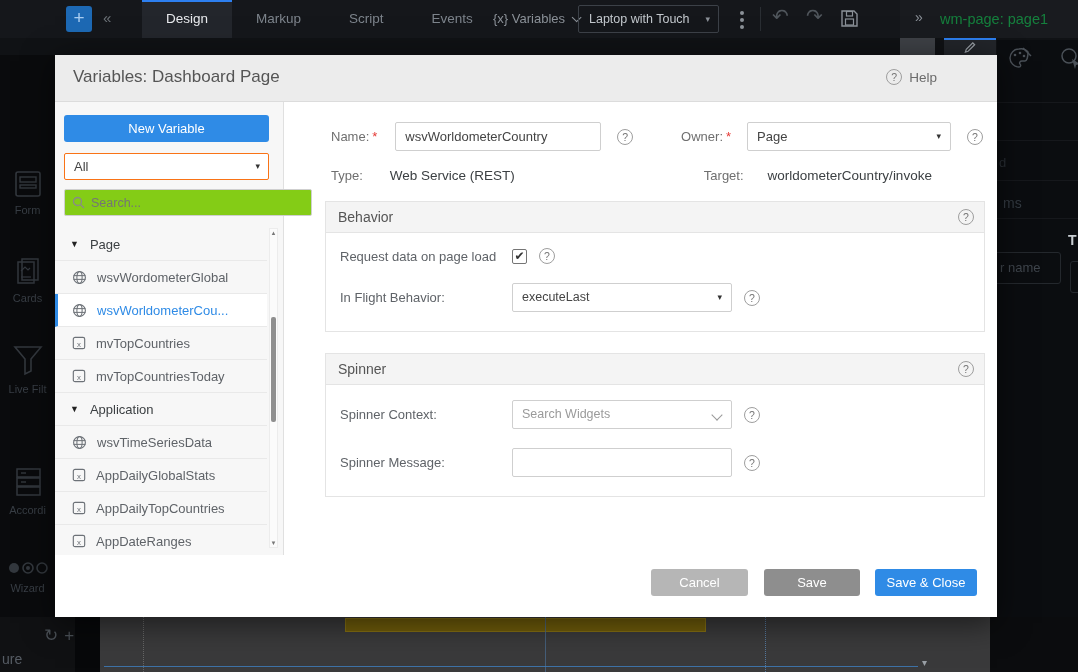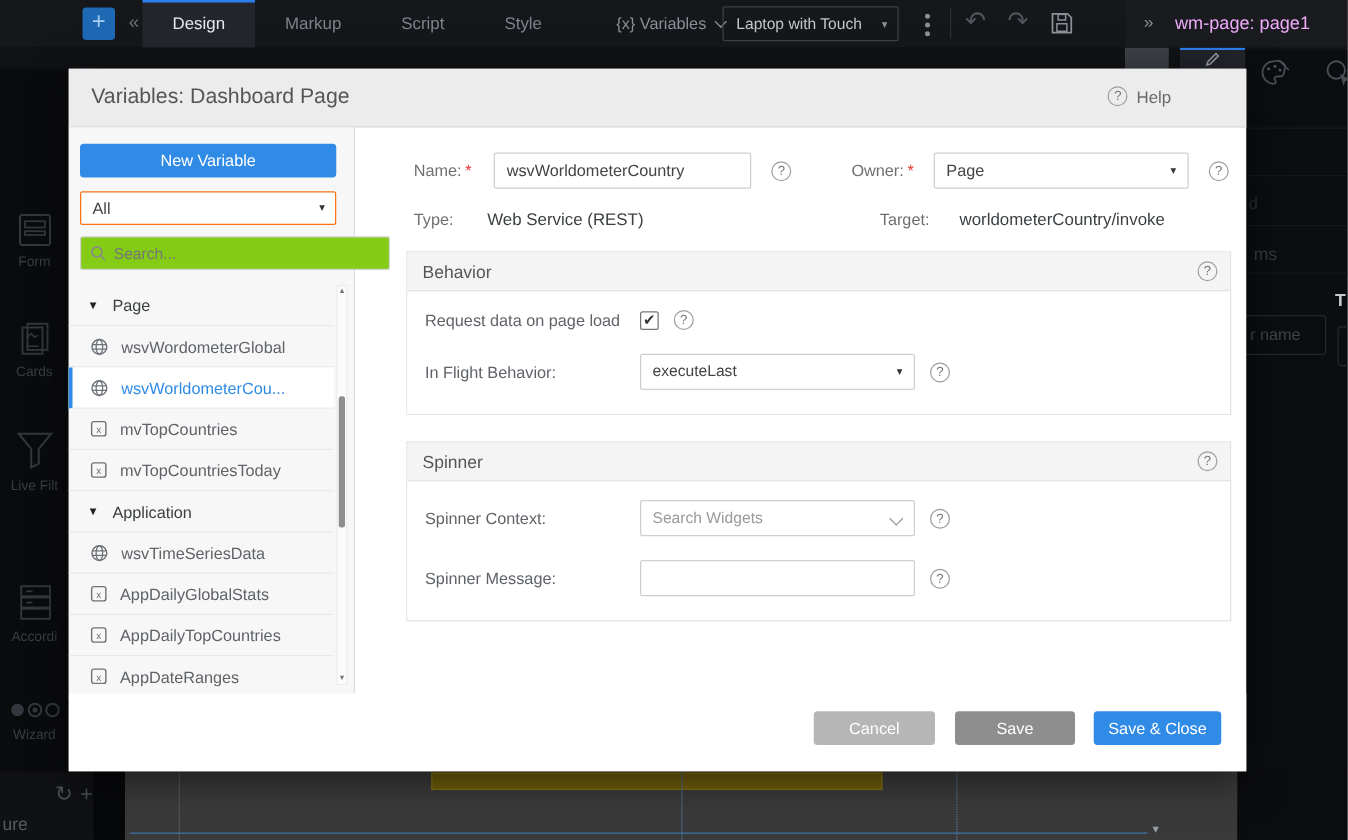--- a/index.html
+++ b/index.html
@@ -4,36 +4,36 @@
 <style>
   * { margin:0; padding:0; box-sizing:border-box; }
   html,body { width:1078px; height:672px; }
   body { font-family:"Liberation Sans", sans-serif; background:#0a0b0d; overflow:hidden; }
   #stage { position:relative; width:1078px; height:672px; background:#0a0b0d; }
 
   
   .topbar { position:absolute; left:0; top:0; width:1078px; height:38px; background:#15171b; z-index:5; }
   .plus-btn { position:absolute; left:66px; top:6px; width:26px; height:26px; background:#1d69b4; border-radius:3px; color:#a9cdf2; font-size:19px; line-height:24px; text-align:center; }
   .collapse-caret { position:absolute; left:103px; top:9px; color:#6d7379; font-size:15px; }
-  .top-tabs { position:absolute; left:114px; top:0; height:38px; display:flex; }
+  .top-tabs { position:absolute; left:142px; top:0; height:38px; display:flex; }
   .top-tab { padding:0 24px; line-height:38px; font-size:13.5px; color:#7d848c; }
   .top-tab.active { background:#23262c; border-top:2px solid #2d7ff0; line-height:34px; color:#e8eaed; }
   .vars-trigger { position:absolute; left:493px; top:0; line-height:38px; font-size:13px; color:#8b9198; }
   .vars-trigger .chev { display:inline-block; width:7px; height:7px; border-right:1.5px solid #8b9198; border-bottom:1.5px solid #8b9198; transform:rotate(45deg) translateY(-3px); margin-left:6px; }
   .device-select { position:absolute; left:578px; top:5px; width:141px; height:28px; border:1px solid #3c4148; border-radius:2px; color:#c3c8cd; font-size:12.5px; line-height:26px; padding:0 10px; }
   .device-select .tri { position:absolute; right:8px; top:0; color:#8b9198; font-size:9px; }
   .kebab { position:absolute; left:737px; top:8px; color:#8b9198; font-size:15px; letter-spacing:0; line-height:7px; text-align:center; width:10px; }
   .kebab span{ display:block; width:4px; height:4px; background:#8b9198; border-radius:50%; margin:3px auto; }
   .tb-divider { position:absolute; left:760px; top:7px; width:1px; height:24px; background:#2a2e33; }
   .undo-ic,.redo-ic { position:absolute; top:4px; font-size:20px; color:#50565c; }
   .undo-ic{ left:772px; } .redo-ic{ left:806px; }
   .save-ic { position:absolute; left:840px; top:9px; }
   .rt-dark { position:absolute; left:900px; top:0; width:178px; height:38px; background:#191b1f; }
   .dbl-caret { position:absolute; left:915px; top:9px; color:#8b9198; font-size:14px; }
-  .page-badge { position:absolute; left:940px; top:0; line-height:38px; font-size:14.5px; color:#f0abfc; }
+  .page-badge { position:absolute; left:940px; top:0; line-height:38px; font-size:14.5px; color:#15803d; }
 
   
   .subbar { position:absolute; left:0; top:38px; width:1078px; height:17px; background:#101215; z-index:4; }
   .subbar .canvas-sliver { position:absolute; left:900px; top:0; width:35px; height:17px; background:#3e4146; }
   .pencil-tab { position:absolute; left:944px; top:0; width:52px; height:17px; background:#22252a; border-top:2px solid #2d7ff0; text-align:center; }
 
   
   .palette { position:absolute; left:0; top:38px; width:55px; height:579px; background:#0a0b0d; z-index:3;padding-left:48px; }
   .pal-item { position:absolute; left:0; width:55px; text-align:center; color:#383e45; font-size:11px; }
   .pal-item svg { display:block; margin:0 auto 6px auto; }
@@ -138,21 +138,21 @@
 
 <div id="stage">
 
   <div class="topbar">
     <div class="plus-btn">+</div>
     <div class="collapse-caret">«</div>
     <div class="top-tabs">
       <div class="top-tab active">Design</div>
       <div class="top-tab">Markup</div>
       <div class="top-tab">Script</div>
-      <div class="top-tab">Style</div>
+      <div class="top-tab">Events</div>
     </div>
     <div class="vars-trigger"><span>{x} Variables</span><span class="chev"></span></div>
     <div class="device-select"><span>Laptop with Touch</span><span class="tri">▾</span></div>
     <div class="kebab">
         <span></span>
         <span></span>
         <span></span>
       </div>
     <div class="tb-divider"></div>
     <div class="undo-ic">↶</div>

